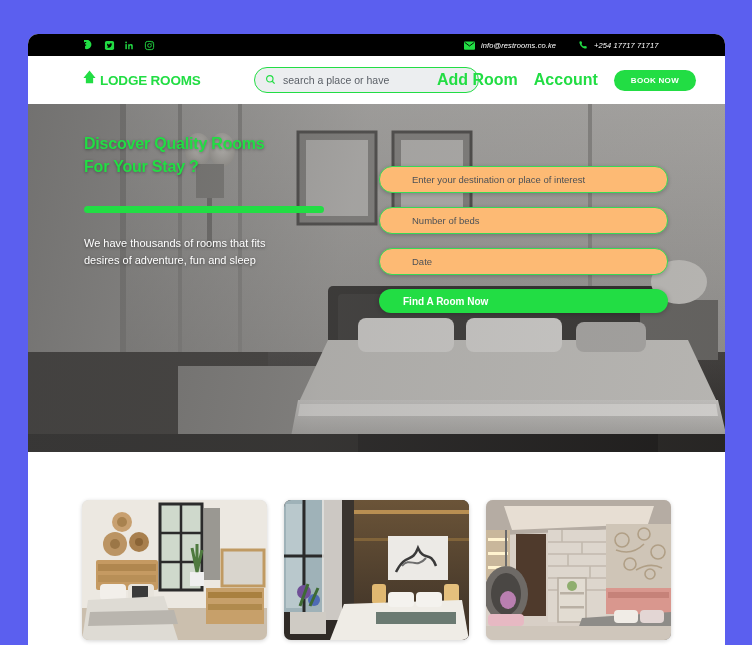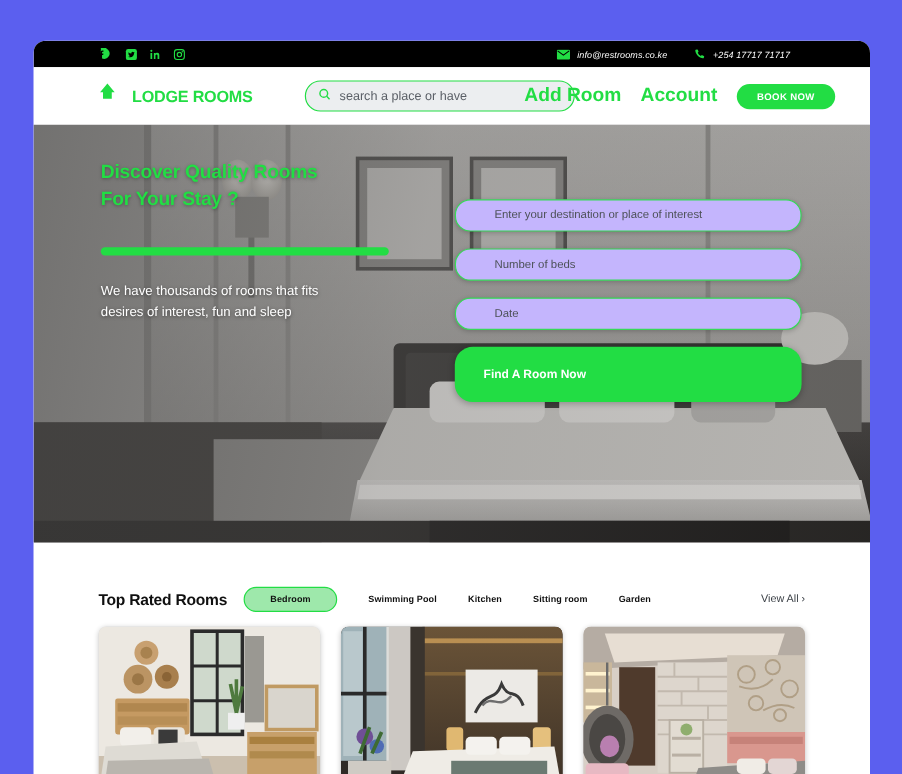--- a/index.html
+++ b/index.html
@@ -57,21 +57,21 @@
 
   
   .navbar {
     height: 48px;
     background: #ffffff;
     display: flex;
     align-items: center;
     padding: 0 18px 0 54px;
     position: relative;
   }
-  .brand { display: flex; align-items: center; gap: 13px; }
+  .brand { display: flex; align-items: center; gap: 3px; }
   .brand-name {
     font-size: 13.5px;
     font-weight: bold;
     color: #22dd44;
     letter-spacing: -0.2px;
     white-space: nowrap;
   }
 
   .searchbox {
     position: absolute;
@@ -162,35 +162,35 @@
   .hero-form {
     position: absolute;
     left: 351px; top: 62px;
     width: 289px;
     display: flex;
     flex-direction: column;
     gap: 14px;
   }
   .field {
     height: 27px;
-    background: #c4b5fd;
+    background: #fdba74;
     border: 1px solid #37d957;
     border-radius: 13px;
     display: flex;
     align-items: center;
     padding: 0 32px;
     box-shadow: 0 1px 4px rgba(0,0,0,.22);
   }
   .field-text {
     font-size: 9.5px;
     color: #4c5157;
     white-space: nowrap;
   }
   .find-btn {
-    height: 46px;
+    height: 24px;
     background: #22dd44;
     border: none;
     border-radius: 15px;
     color: #ffffff;
     font-size: 10px;
     font-weight: bold;
     text-align: left;
     padding: 0 24px;
     cursor: pointer;
     box-shadow: 0 1px 5px rgba(0,0,0,.25);
@@ -411,50 +411,39 @@
     <div class="hero-shade"></div>
 
     <div class="hero-left">
       <div class="hero-h1">
         <div>Discover Quality Rooms</div>
         <div>For Your Stay ?</div>
       </div>
       <div class="hero-rule"></div>
       <div class="hero-sub">
         <div>We have thousands of rooms that fits</div>
-        <div>desires of interest, fun and sleep</div>
+        <div>desires of adventure, fun and sleep</div>
       </div>
     </div>
 
     <div class="hero-form">
       <div class="field">
         <span class="field-text">Enter your destination or place of interest</span>
       </div>
       <div class="field">
         <span class="field-text">Number of beds</span>
       </div>
       <div class="field">
         <span class="field-text">Date</span>
       </div>
       <button class="find-btn">Find A Room Now</button>
     </div>
   </div>
 
   <div class="rooms">
-    <div class="rooms-head">
-      <span class="rooms-title">Top Rated Rooms</span>
-      <div class="tabs">
-        <span class="tab active">Bedroom</span>
-        <span class="tab">Swimming Pool</span>
-        <span class="tab">Kitchen</span>
-        <span class="tab">Sitting room</span>
-        <span class="tab">Garden</span>
-      </div>
-      <span class="view-all">View All ›</span>
-    </div>
 
     <div class="cards">
 
       <div class="card">
         <svg viewBox="0 0 185 140" preserveAspectRatio="none">
           <rect width="185" height="140" fill="#ece8e1"></rect>
           <rect x="0" y="108" width="185" height="32" fill="#cbbfae"></rect>
 
           <rect x="78" y="4" width="42" height="86" fill="#cfd9cc" stroke="#2b2b2b" stroke-width="3"></rect>
           <line x1="99" y1="4" x2="99" y2="90" stroke="#2b2b2b" stroke-width="2.5"></line>

